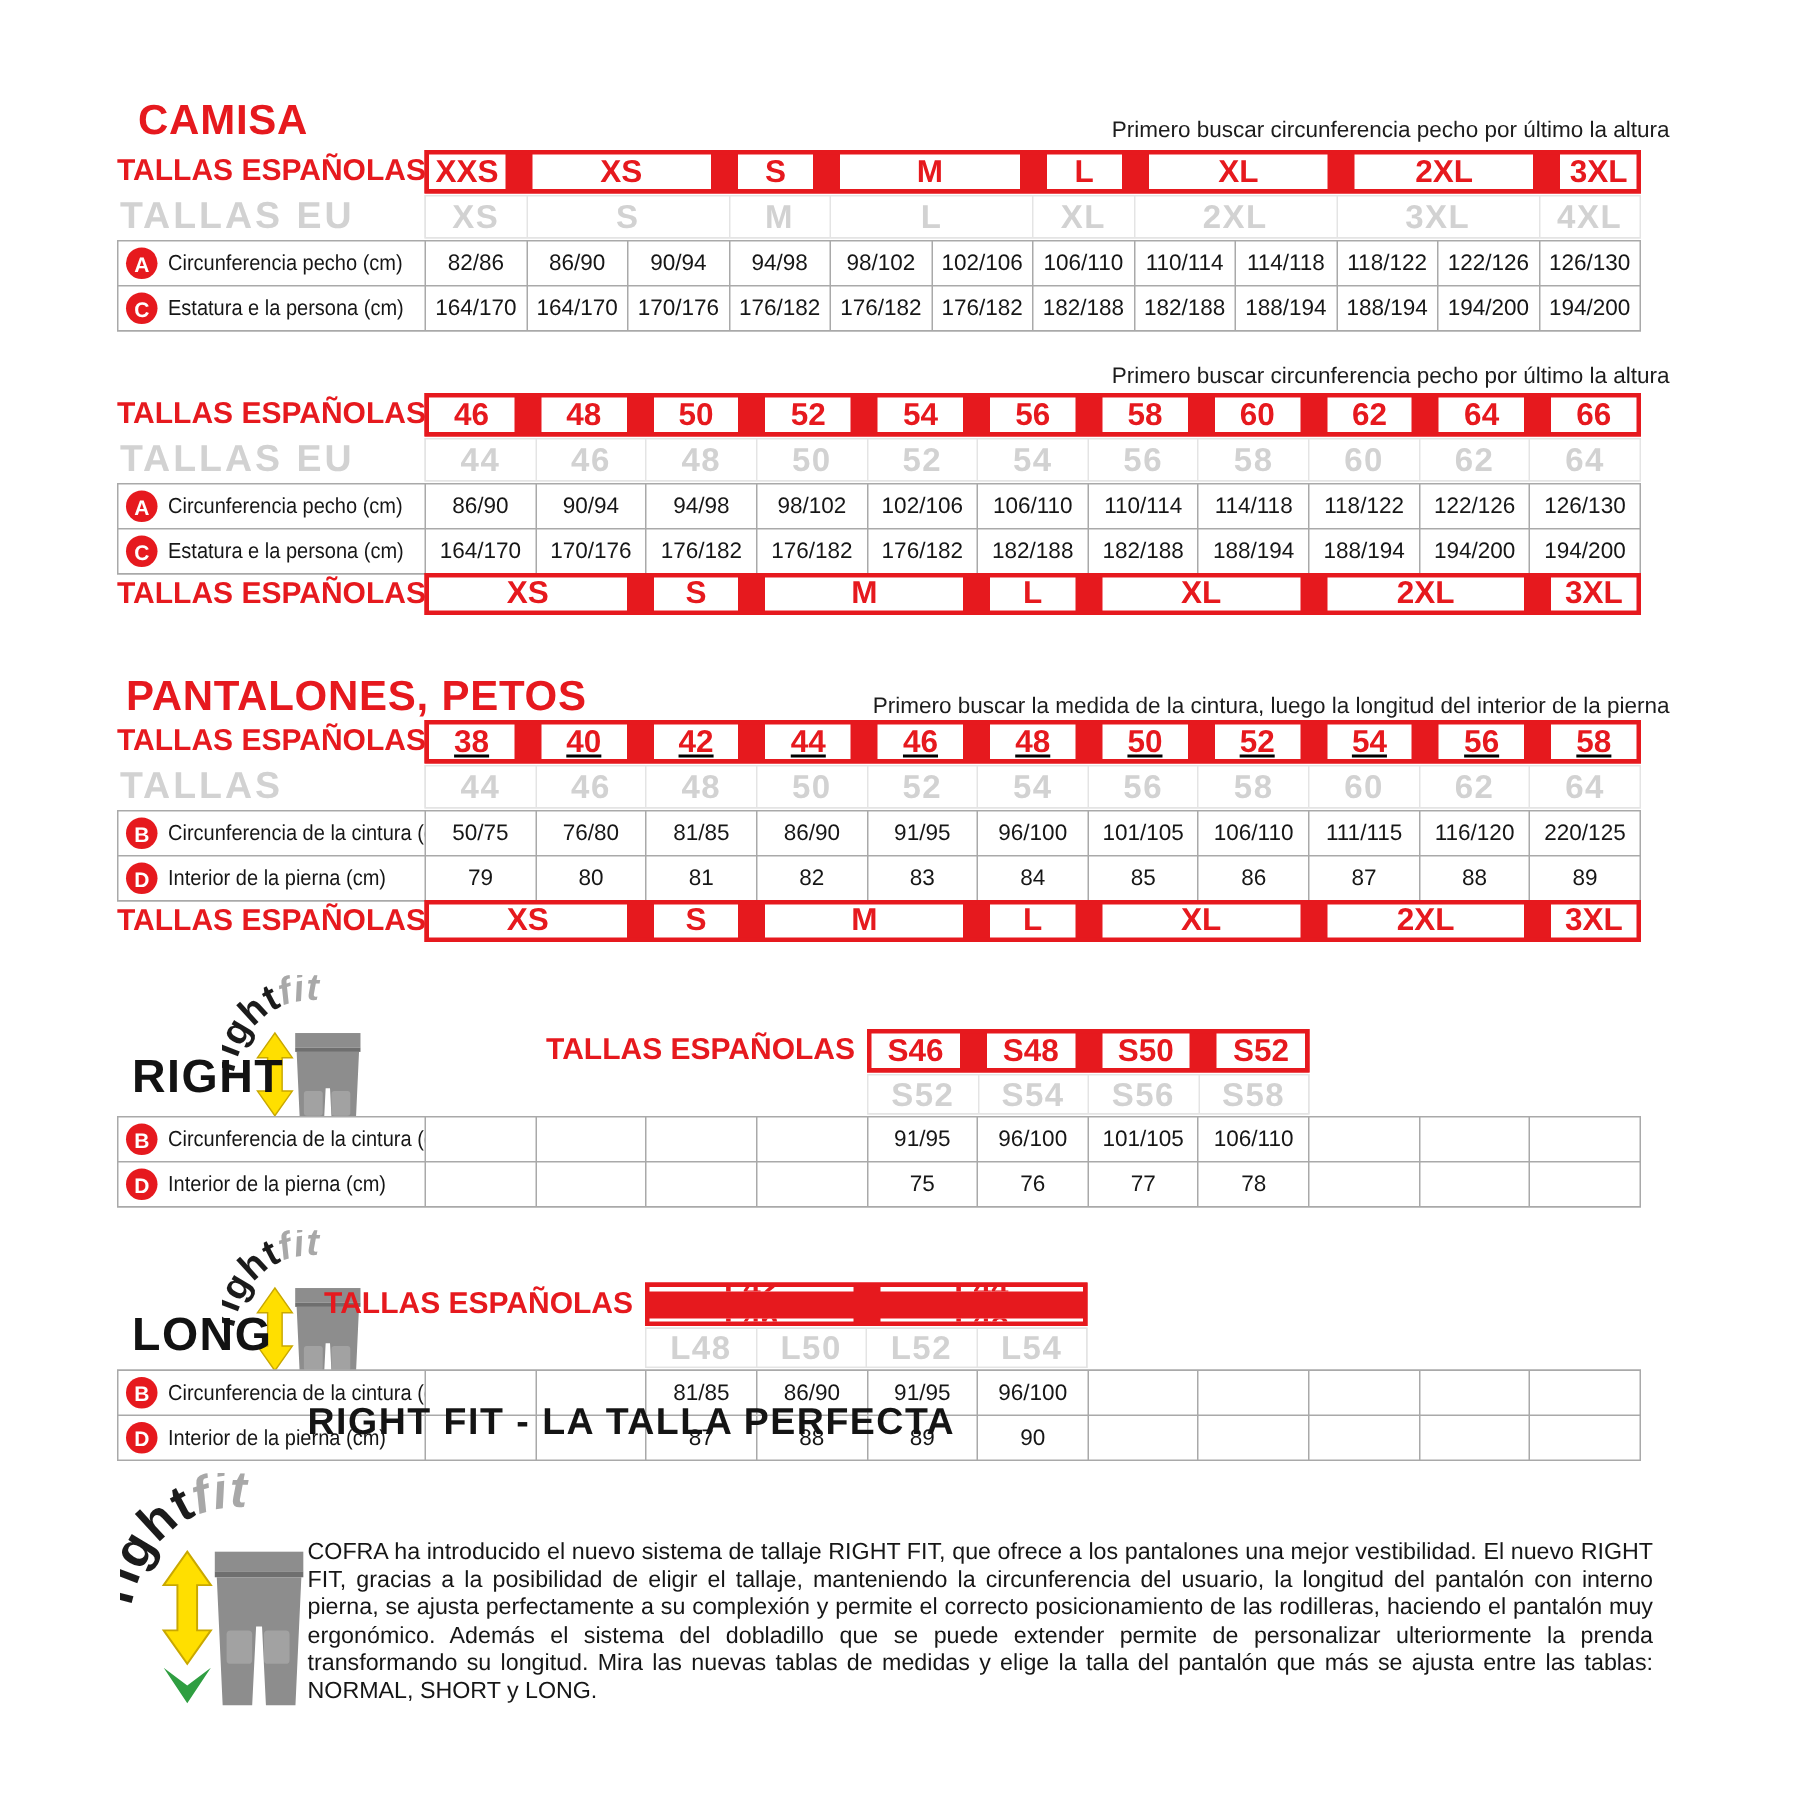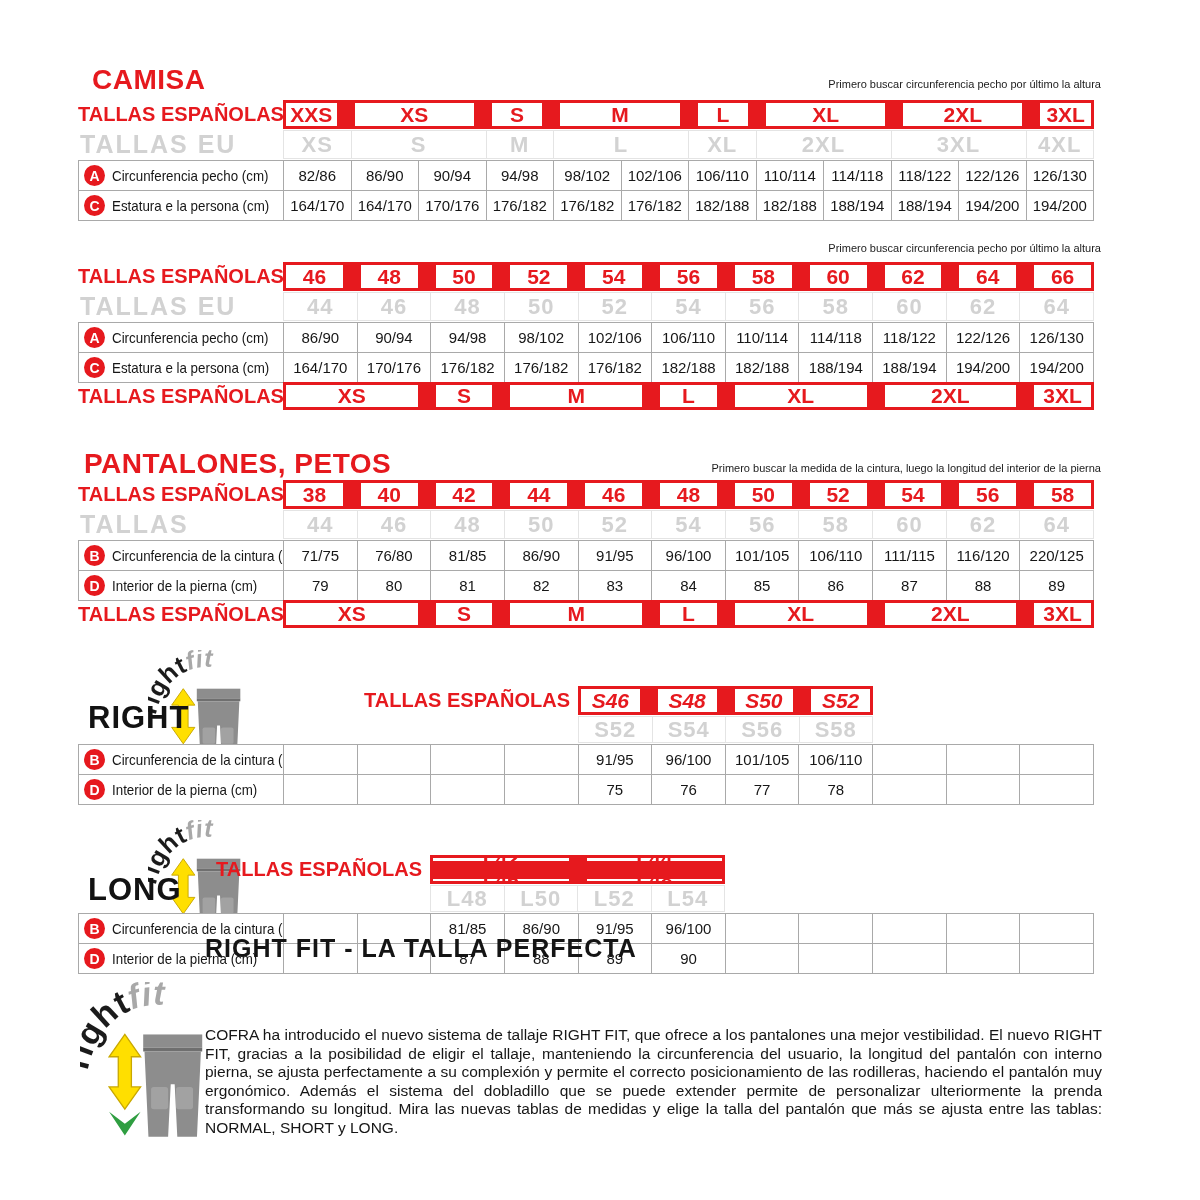--- a/index.html
+++ b/index.html
@@ -1,21 +1,21 @@
 <!DOCTYPE html>
 <html><head>
 <meta charset="utf-8">
 <style>
   html,body{margin:0;padding:0;background:#fff;}
   .page{position:relative;width:1200px;height:1200px;background:#ffffff;overflow:hidden;
         font-family:"Liberation Sans",sans-serif;
         padding-left:17px;
         --red:#e6191e;--grayt:#d2d2d2;--border:#a9a9a9;--lborder:#e4e4e4;--ink:#161616;}
   .sec-title{position:absolute;color:var(--red);font-weight:bold;font-size:28px;letter-spacing:0.5px;white-space:nowrap;}
-  .note{position:absolute;right:116px;width:640px;text-align:right;font-size:11px;color:#1c1c1c;white-space:nowrap;}
+  .note{position:absolute;right:104px;width:640px;text-align:right;font-size:15px;color:#1c1c1c;white-space:nowrap;}
   .tbl{position:absolute;left:78px;width:1016px;}
   .rlab{position:absolute;top:0;left:0;height:29px;line-height:29px;color:var(--red);
         font-weight:bold;font-size:20px;text-align:right;padding-right:8px;box-sizing:border-box;white-space:nowrap;}
   .eulab{position:absolute;left:2px;height:29px;line-height:29px;color:var(--grayt);
         font-weight:bold;font-size:25px;letter-spacing:2px;white-space:nowrap;}
   .gridwrap{position:absolute;display:grid;box-sizing:border-box;}
   .redg{gap:18px;background:var(--red);border:3px solid var(--red);}
   .red-cell{background:#fff;color:var(--red);font-weight:bold;font-size:21px;
         display:flex;align-items:center;justify-content:center;overflow:hidden;}
   .grayg{gap:1px;background:var(--lborder);border:1px solid var(--lborder);}
@@ -170,21 +170,21 @@
         <div class="cell red-cell" style="grid-column: span 2;">XL</div>
         <div class="cell red-cell" style="grid-column: span 2;">2XL</div>
         <div class="cell red-cell">3XL</div>
       </div>
     </div>
 
   <div class="sec-title" style="left:84px;top:448px">PANTALONES, PETOS</div>
   <div class="note" style="top:462px">Primero buscar la medida de la cintura, luego la longitud del interior de la pierna</div>
   <div class="tbl" id="tbl-pantalones" style="top: 480px;">
       <div class="rlab" style="width: 205px; top: 0px;">TALLAS ESPAÑOLAS</div>
-      <div class="gridwrap redg" style="left: 205px; top: 0px; width: 811px; height: 29px; grid-template-columns: repeat(11, 1fr);">
+      <div class="gridwrap redg" style="left: 205px; top: 0px; width: 811px; height: 29px; grid-template-columns: repeat(11, 1fr); text-decoration: underline;">
         <div class="cell red-cell">38</div>
         <div class="cell red-cell">40</div>
         <div class="cell red-cell">42</div>
         <div class="cell red-cell">44</div>
         <div class="cell red-cell">46</div>
         <div class="cell red-cell">48</div>
         <div class="cell red-cell">50</div>
         <div class="cell red-cell">52</div>
         <div class="cell red-cell">54</div>
         <div class="cell red-cell">56</div>
@@ -202,21 +202,21 @@
         <div class="cell gray-cell">58</div>
         <div class="cell gray-cell">60</div>
         <div class="cell gray-cell">62</div>
         <div class="cell gray-cell">64</div>
       </div>
       <div class="gridwrap datag" style="left: 0px; top: 60px; width: 1016px; grid-template-columns: 204px repeat(11, 1fr); grid-template-rows: repeat(2, 29px);">
         <div class="cell label-cell">
           <div class="badge">B</div>
           <div class="mlabel">Circunferencia de la cintura (cm)</div>
         </div>
-        <div class="cell data-cell">71/75</div>
+        <div class="cell data-cell">50/75</div>
         <div class="cell data-cell">76/80</div>
         <div class="cell data-cell">81/85</div>
         <div class="cell data-cell">86/90</div>
         <div class="cell data-cell">91/95</div>
         <div class="cell data-cell">96/100</div>
         <div class="cell data-cell">101/105</div>
         <div class="cell data-cell">106/110</div>
         <div class="cell data-cell">111/115</div>
         <div class="cell data-cell">116/120</div>
         <div class="cell data-cell">220/125</div>
@@ -261,21 +261,21 @@
           <rect x="72" y="80" width="13" height="17" rx="2" fill="#a2a2a2"></rect>
         </g>
         <g>
           <polygon points="33,40 45,57 38,57 38,80 45,80 33,97 21,80 28,80 28,57 21,57" fill="#ffdf00" stroke="#c9a800" stroke-width="1"></polygon>
           <polygon points="21,99 33,108 45,99 33,117" fill="#2f9e41"></polygon>
         </g>
       </svg></div>
   <div class="grouplbl" style="left:88px;top:700px">RIGHT</div>
   <div class="tbl" id="tbl-short" style="top: 686px;">
       <div class="rlab" style="width: 500px; top: 0px;">TALLAS ESPAÑOLAS</div>
-      <div class="gridwrap redg" style="left: 500px; top: 0px; width: 295px; height: 29px; grid-template-columns: repeat(4, 1fr); font-style: italic;">
+      <div class="gridwrap redg" style="left: 500px; top: 0px; width: 295px; height: 29px; grid-template-columns: repeat(4, 1fr);">
         <div class="cell red-cell">S46</div>
         <div class="cell red-cell">S48</div>
         <div class="cell red-cell">S50</div>
         <div class="cell red-cell">S52</div>
       </div>
       <div class="gridwrap grayg" style="left: 500px; top: 30px; width: 295px; height: 27px; grid-template-columns: repeat(4, 1fr);">
         <div class="cell gray-cell">S52</div>
         <div class="cell gray-cell">S54</div>
         <div class="cell gray-cell">S56</div>
         <div class="cell gray-cell">S58</div>

